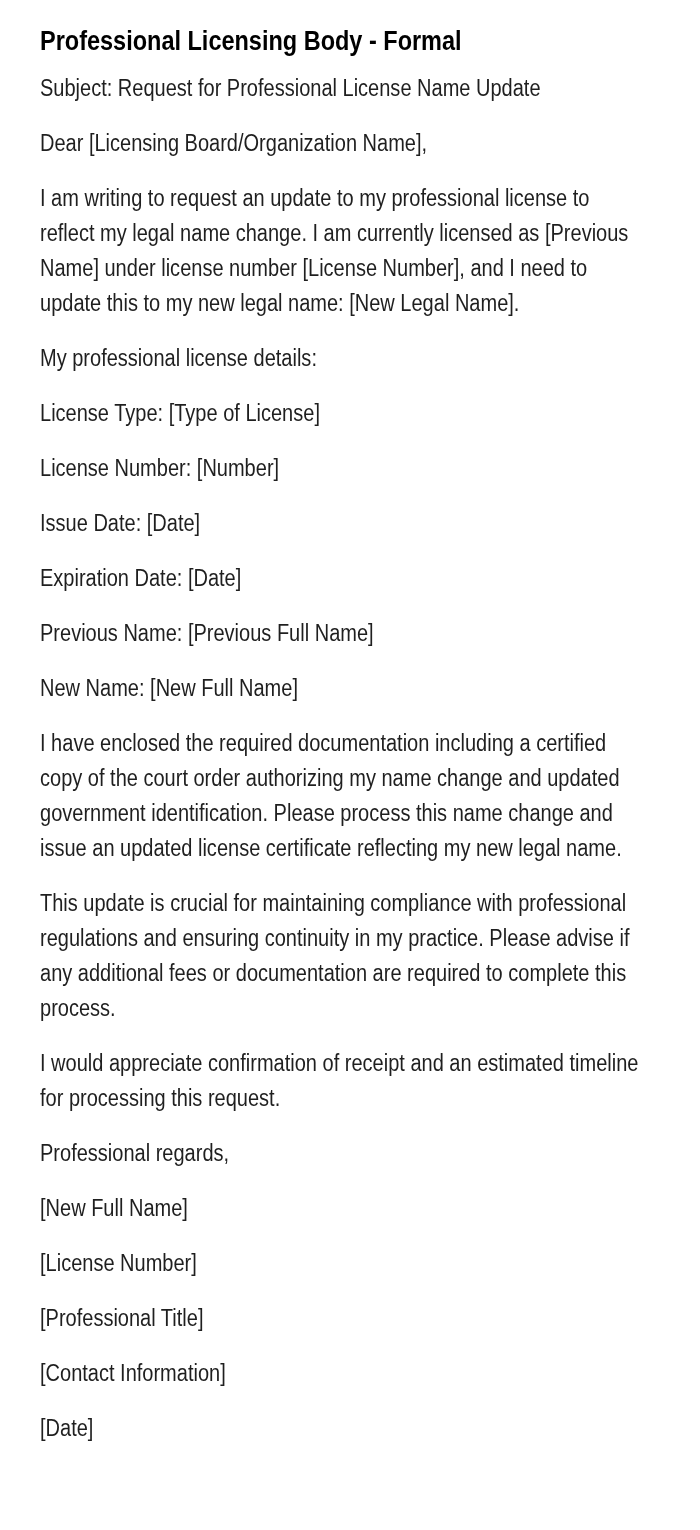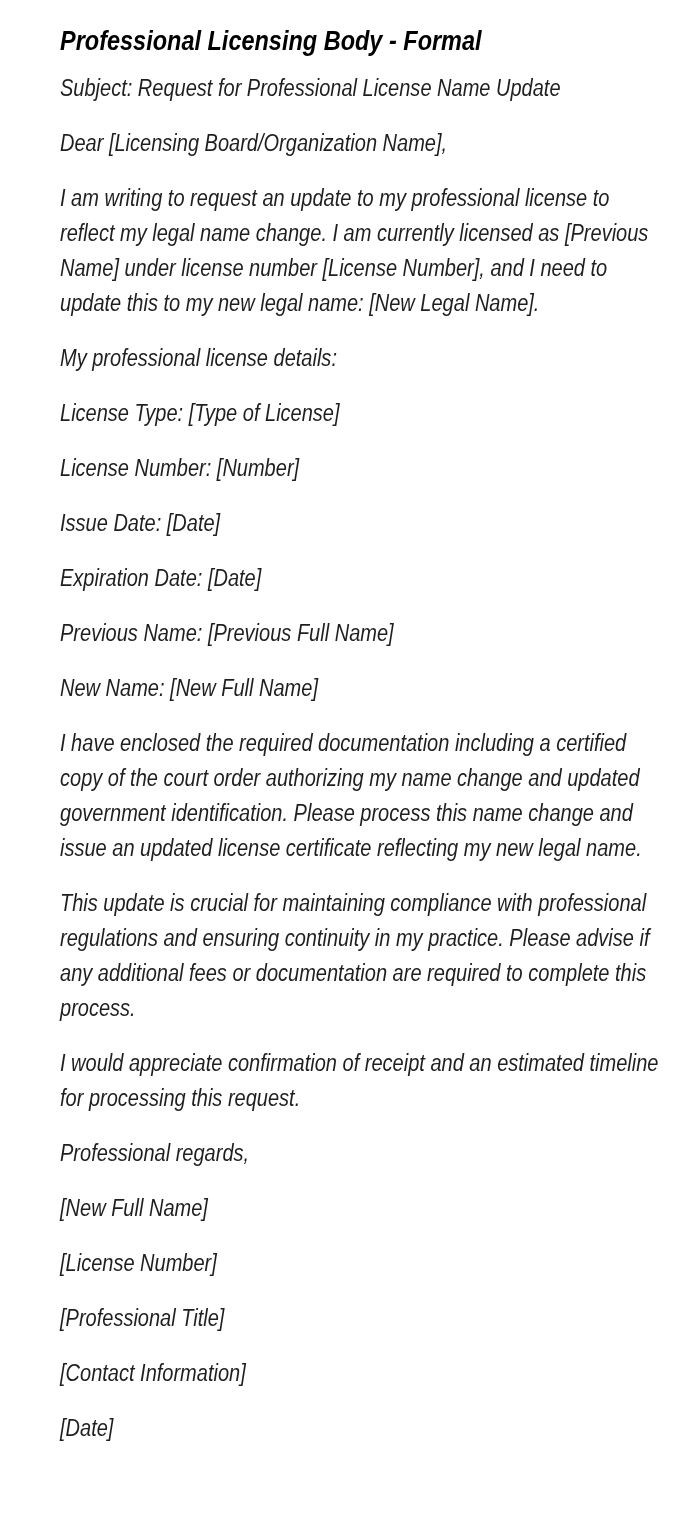--- a/index.html
+++ b/index.html
@@ -7,23 +7,22 @@
     padding: 0;
     background: #ffffff;
   }
   body {
     width: 700px;
     height: 1530px;
     overflow: hidden;
     font-family: "Liberation Sans", sans-serif;
   }
   .letter {
-    padding: 26px 0 0 60px;
+    padding: 26px 0 0 40px;
     box-sizing: border-box;
-    font-style: italic;
   }
   
   .condense {
     width: 690px;
     transform: scaleX(0.87);
     transform-origin: left top;
   }
   .doc-title {
     font-size: 27px;
     line-height: 30px;

